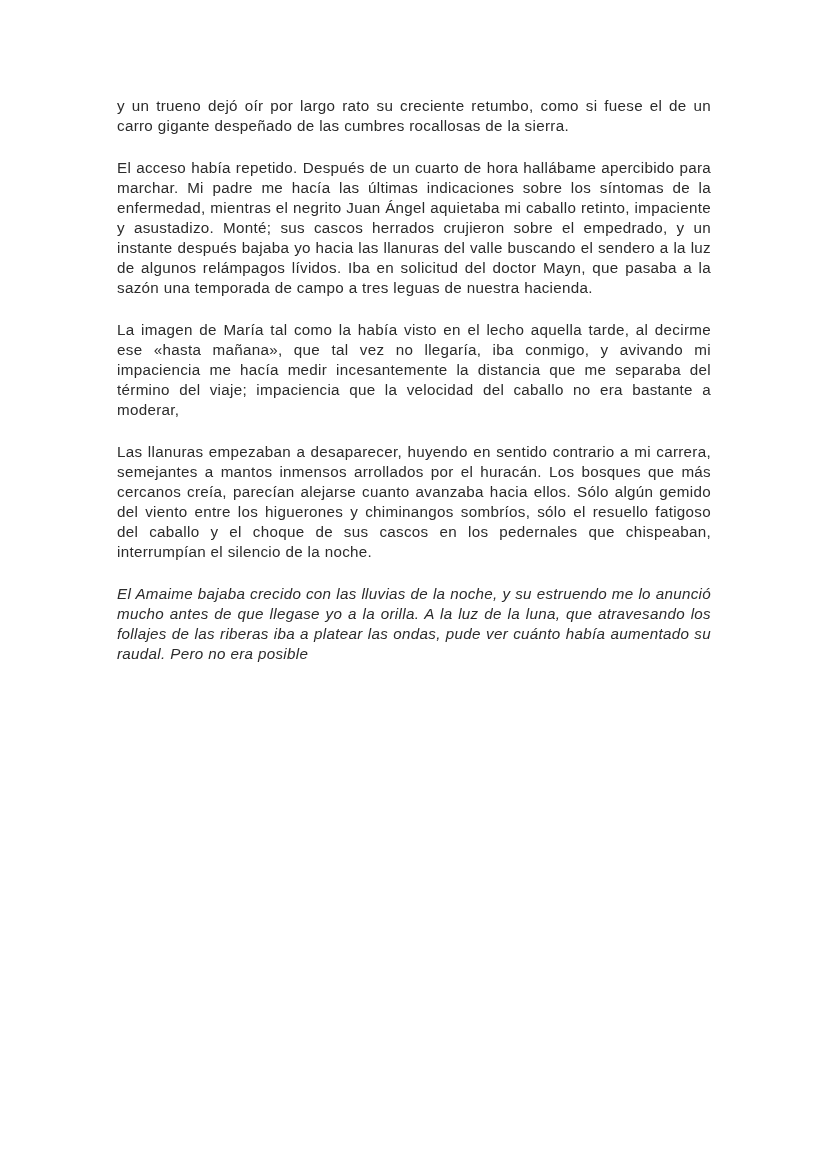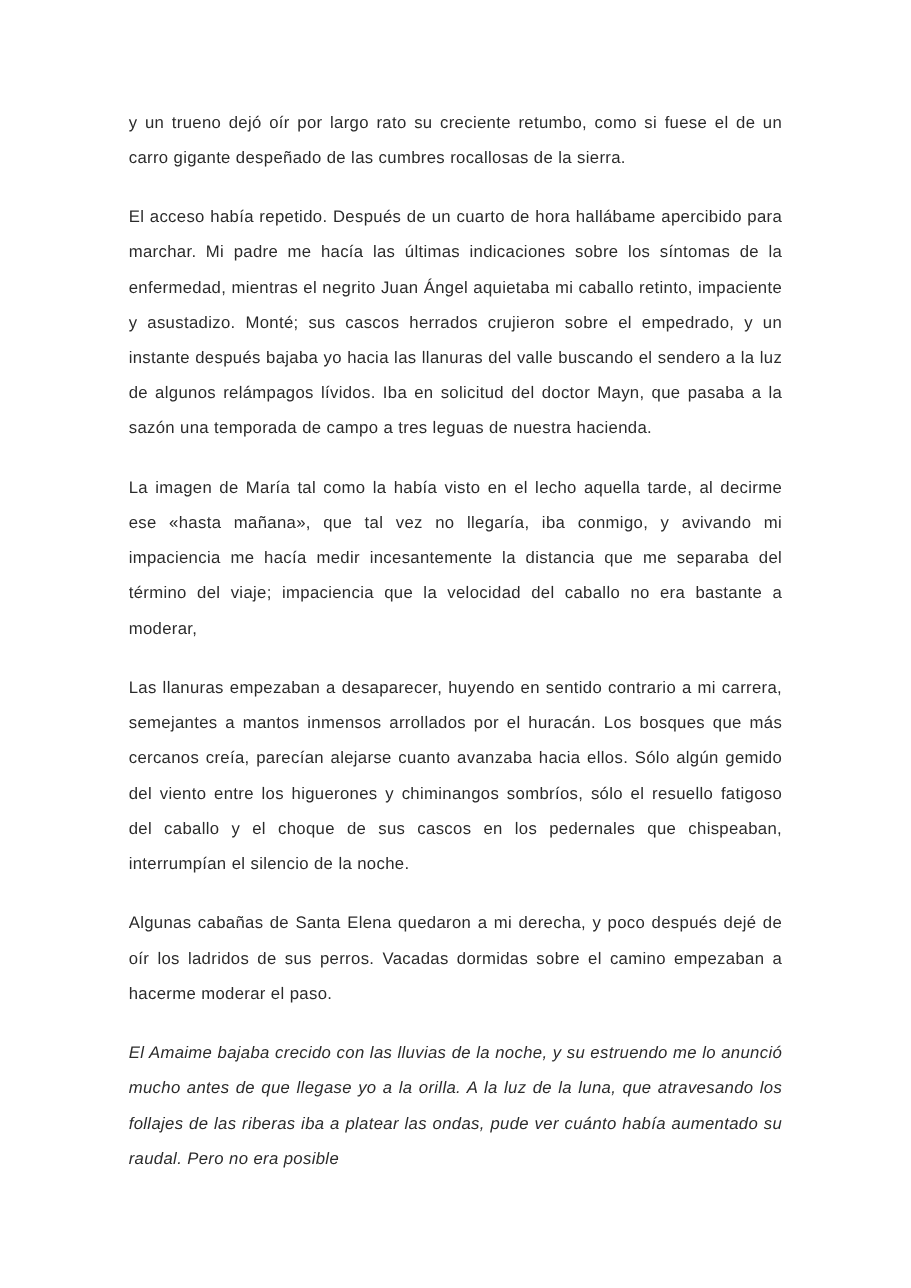--- a/index.html
+++ b/index.html
@@ -22,21 +22,21 @@
   .text-block {
     position: absolute;
     left: 117px;
     top: 96px;
     width: 594px;
   }
   .para {
     margin: 0 0 22px 0;
     padding: 0;
     font-size: 15.2px;
-    line-height: 32px;
+    line-height: 20px;
     color: #2b2b2b;
     text-align: justify;
     text-justify: inter-word;
     letter-spacing: 0.02em;
     word-spacing: 0.01em;
     -webkit-font-smoothing: antialiased;
   }
   .para:last-child {
     margin-bottom: 16px;
     font-style: italic;
@@ -44,16 +44,15 @@
 </style>
 </head>
 <body>
 
 <div class="page">
   <div class="text-block">
     <p class="para">y un trueno dejó oír por largo rato su creciente retumbo, como si fuese el de un carro gigante despeñado de las cumbres rocallosas de la sierra.</p>
     <p class="para">El acceso había repetido. Después de un cuarto de hora hallábame apercibido para marchar. Mi padre me hacía las últimas indicaciones sobre los síntomas de la enfermedad, mientras el negrito Juan Ángel aquietaba mi caballo retinto, impaciente y asustadizo. Monté; sus cascos herrados crujieron sobre el empedrado, y un instante después bajaba yo hacia las llanuras del valle buscando el sendero a la luz de algunos relámpagos lívidos. Iba en solicitud del doctor Mayn, que pasaba a la sazón una temporada de campo a tres leguas de nuestra hacienda.</p>
     <p class="para">La imagen de María tal como la había visto en el lecho aquella tarde, al decirme ese «hasta mañana», que tal vez no llegaría, iba conmigo, y avivando mi impaciencia me hacía medir incesantemente la distancia que me separaba del término del viaje; impaciencia que la velocidad del caballo no era bastante a moderar,</p>
     <p class="para">Las llanuras empezaban a desaparecer, huyendo en sentido contrario a mi carrera, semejantes a mantos inmensos arrollados por el huracán. Los bosques que más cercanos creía, parecían alejarse cuanto avanzaba hacia ellos. Sólo algún gemido del viento entre los higuerones y chiminangos sombríos, sólo el resuello fatigoso del caballo y el choque de sus cascos en los pedernales que chispeaban, interrumpían el silencio de la noche.</p>
-    <p class="para">Algunas cabañas de Santa Elena quedaron a mi derecha, y poco después dejé de oír los ladridos de sus perros. Vacadas dormidas sobre el camino empezaban a hacerme moderar el paso.</p>
     <p class="para">El Amaime bajaba crecido con las lluvias de la noche, y su estruendo me lo anunció mucho antes de que llegase yo a la orilla. A la luz de la luna, que atravesando los follajes de las riberas iba a platear las ondas, pude ver cuánto había aumentado su raudal. Pero no era posible</p>
   </div>
 </div>
 
 </body></html>

